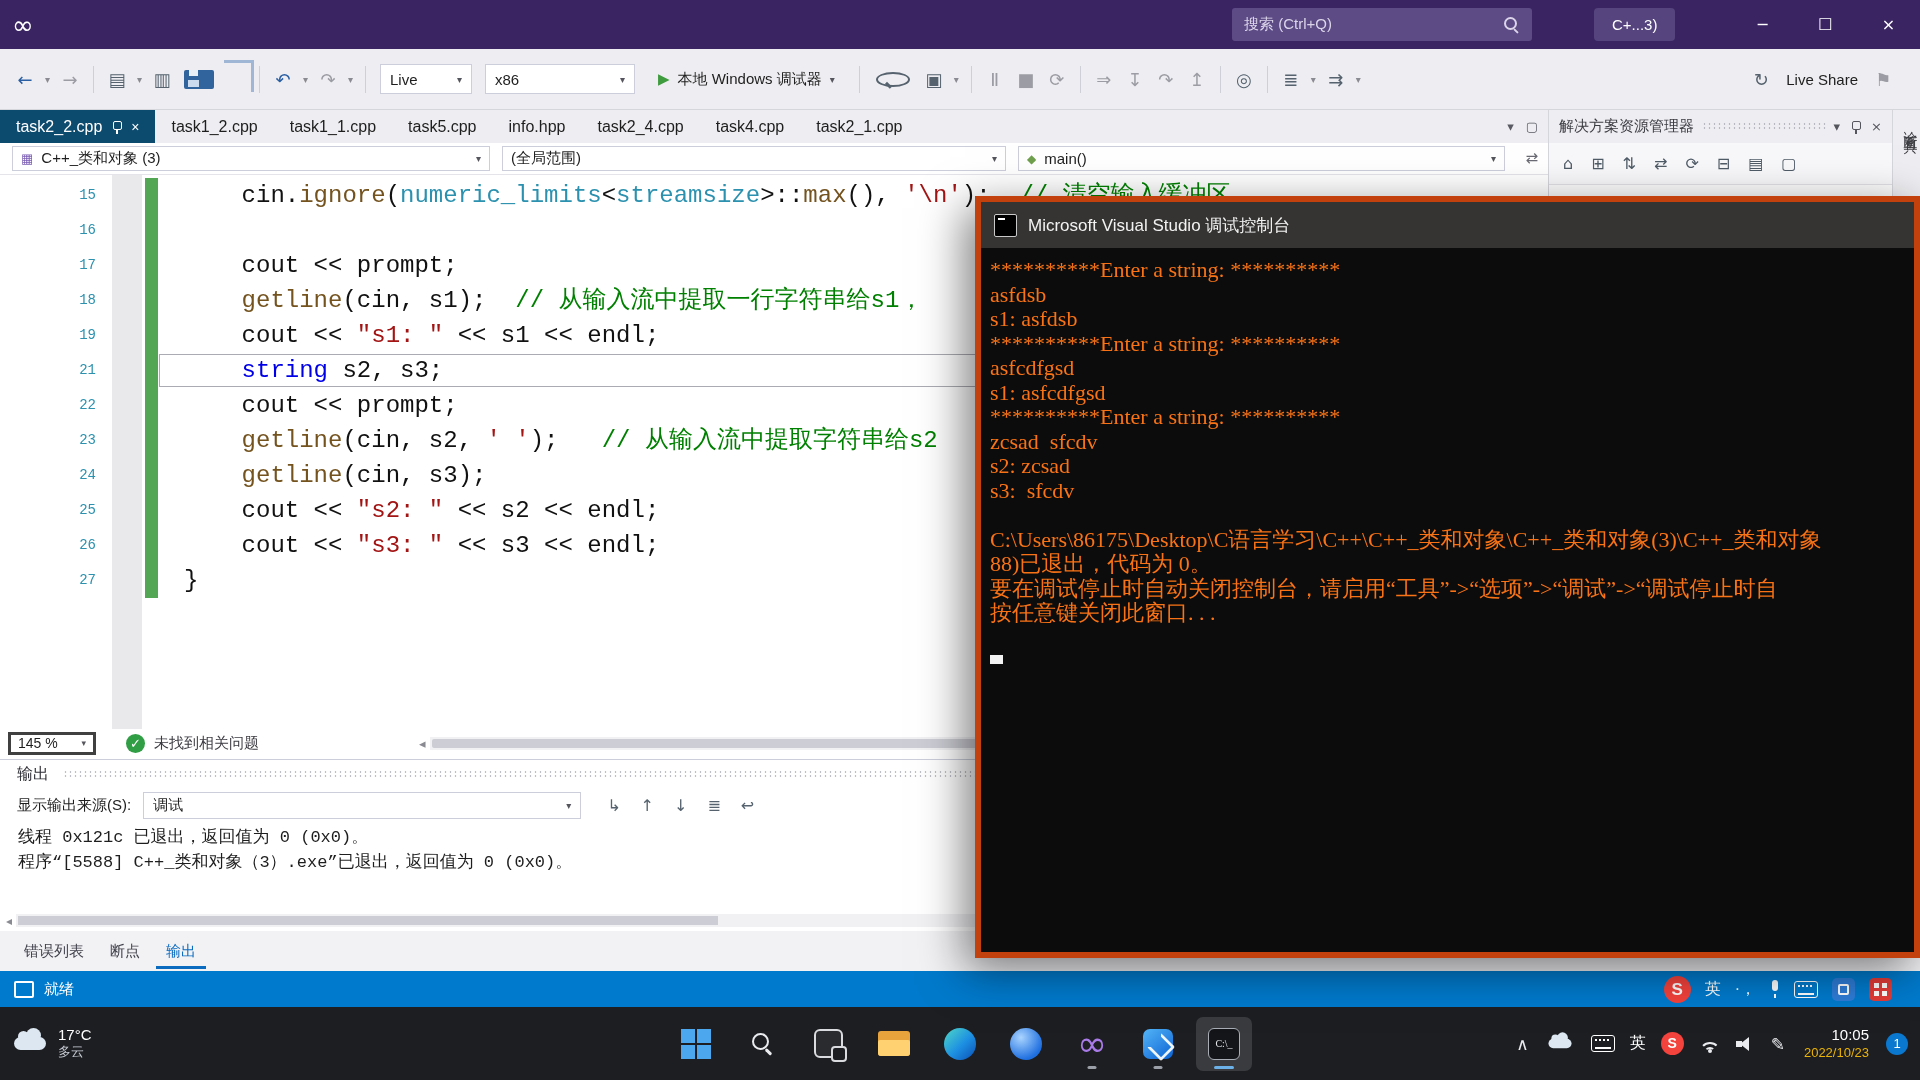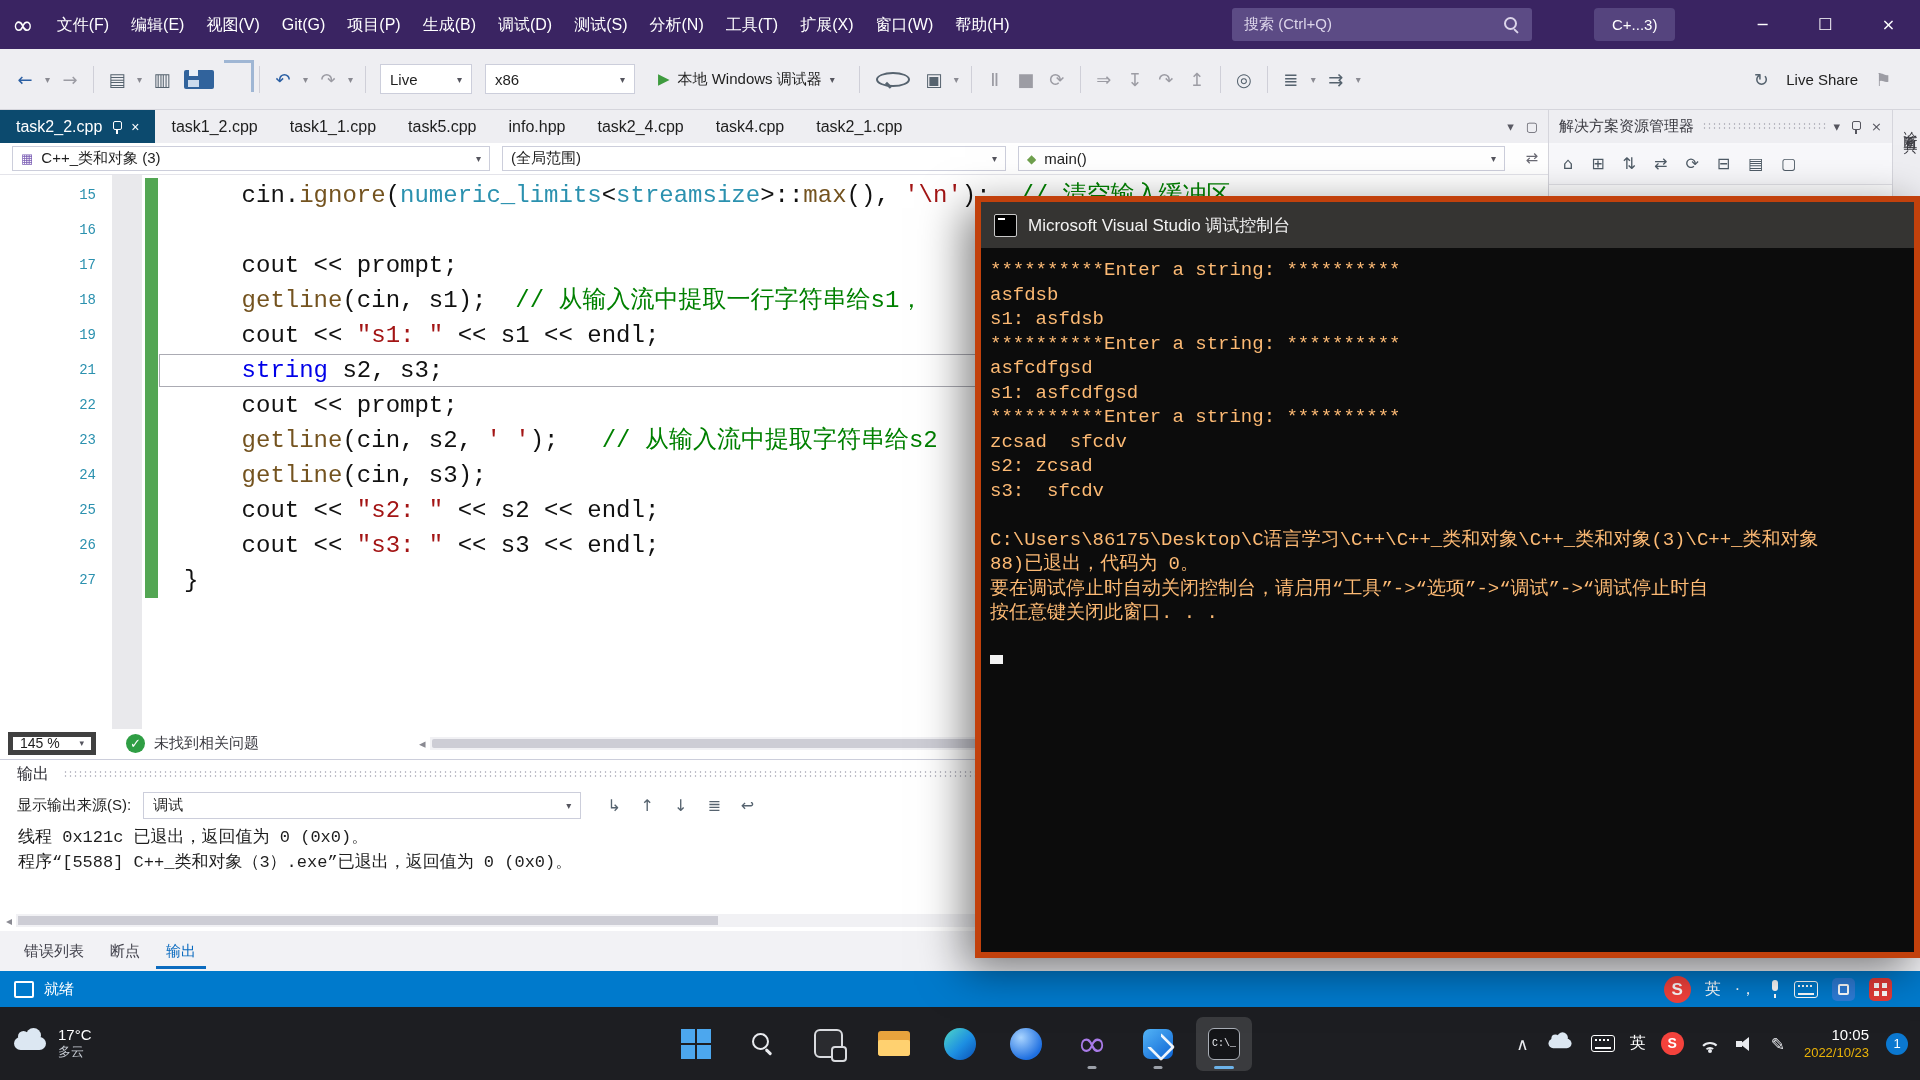--- a/index.html
+++ b/index.html
@@ -75,21 +75,21 @@
   .code-lines{position:relative;padding-top:3px}
   .code-row{display:flex;align-items:stretch;height:35px;font-family:"Liberation Mono","DejaVu Sans Mono",monospace;font-size:24px;line-height:35px;white-space:pre}
   .ln-num{width:112px;padding-right:16px;box-sizing:border-box;text-align:right;color:#2b91af;font-size:14px}
   .ln-margin{width:30px}
   .ln-bar{width:13px;margin-left:3px}
   .ln-bar.changed{background:#53a653}
   .ln-code{flex:1;padding-left:26px;color:#111}
   .code-row.current .ln-code{outline:1.5px solid #ababb3;outline-offset:-2px}
   .tok-k{color:#0000e8}.tok-t{color:#2b91af}.tok-f{color:#74531f}.tok-s{color:#a31515}.tok-c{color:#008000}.tok-n{color:#111}
   .editor-bottom{position:absolute;left:0;bottom:0;width:100%;height:28px;background:#fff;display:flex;align-items:center}
-  .zoom-select{margin-left:8px;width:88px;height:23px;border:5px solid #404040;display:flex;align-items:center;padding:0 7px;font-size:14px;gap:6px;box-sizing:border-box}
+  .zoom-select{margin-left:8px;width:88px;height:23px;border:3px solid #404040;display:flex;align-items:center;padding:0 7px;font-size:14px;gap:6px;box-sizing:border-box}
   .zoom-caret{margin-left:auto;font-size:9px;color:#55555e}
   .health{display:flex;align-items:center;gap:9px;margin-left:30px}
   .health-ic{width:19px;height:19px;border-radius:50%;background:#2f9e44;color:#fff;font-size:13px;line-height:19px;text-align:center}
   .health-txt{font-size:15px;color:#3b3b42;white-space:nowrap}
   .ed-hs-arrow{margin-left:160px;color:#8a8a92;font-size:13px;font-family:"DejaVu Sans",sans-serif}
   .ed-hs-track{flex:1;height:13px;background:#f1f1f4;margin:0 8px 0 4px;position:relative}
   .ed-hs-thumb{position:absolute;left:2px;top:2px;bottom:2px;width:640px;background:#cdcdd5;border-radius:2px}
   
   .output-panel{position:absolute;left:0;top:759px;width:1548px;height:172px;background:#fff;border-top:1px solid #cccedb;box-sizing:border-box}
   .op-header{height:29px;display:flex;align-items:center;gap:14px;padding:0 17px}
@@ -151,67 +151,52 @@
   .ic-taskview{width:25px;height:25px;border:2.5px solid #d9dbdf;border-radius:6px;background:rgba(255,255,255,.06)}
   .ic-taskview::after{content:"";position:absolute;right:-6px;bottom:-6px;width:12px;height:12px;background:#1d1e22;border:2.5px solid #d9dbdf;border-radius:4px}
   .ic-folder{width:32px;height:25px}
   .ic-folder::before{content:"";position:absolute;left:0;top:0;width:32px;height:25px;background:#e8a33d;border-radius:3px}
   .ic-folder::after{content:"";position:absolute;left:0;bottom:0;width:32px;height:16px;background:#ffd170;border-radius:2px 2px 3px 3px}
   .ic-edge{width:32px;height:32px;border-radius:50%;background:linear-gradient(135deg,#4fd8c7,#1d8fe2 55%,#0a4fb5)}
   .ic-browser{width:32px;height:32px;border-radius:50%;background:radial-gradient(circle at 34% 30%,#a9d4ff,#1e6fe0 72%)}
   .ic-vs{font-size:36px;color:#a97be8;font-family:"DejaVu Sans",sans-serif}
   .ic-blueapp{width:30px;height:30px;border-radius:7px;background:linear-gradient(140deg,#54b5f7,#0c63d4)}
   .ic-blueapp::after{content:"";position:absolute;left:8px;top:8px;width:14px;height:14px;border:3px solid rgba(255,255,255,.92);border-left-color:transparent;border-radius:2px;transform:rotate(45deg)}
-  .ic-term{width:30px;height:30px;border-radius:6px;background:#141518;border:1.6px solid #a9aeb6;color:#e9ebef;font-size:10px;font-family:Liberation Mono, monospace}
+  .ic-term{width:30px;height:30px;border-radius:6px;background:#141518;border:1.6px solid #a9aeb6;color:#e9ebef;font-size:10px;font-family:Liberation Serif, serif}
   .tray{position:absolute;right:12px;top:0;height:73px;display:flex;align-items:center;gap:15px}
   .tr-sogou{width:23px;height:23px;border-radius:50%;background:#f4423c;color:#fff;font-weight:bold;font-size:14px;line-height:23px;text-align:center}
   .tr-cloud{transform:scale(.72)}
   .tr-wifi{width:22px;height:18px;position:relative}
   .tr-wifi::before{content:"";position:absolute;left:50%;bottom:0;width:4px;height:4px;border-radius:50%;background:#e9ebef;transform:translateX(-50%)}
   .tr-wifi::after{content:"";position:absolute;left:0;bottom:-11px;width:22px;height:22px;border:2.4px solid #e9ebef;border-radius:50%;clip-path:polygon(50% 50%,-20% -20%,120% -20%);box-sizing:border-box}
   .tr-wifi i{position:absolute;left:5px;bottom:-6px;width:12px;height:12px;border:2.4px solid #e9ebef;border-radius:50%;clip-path:polygon(50% 50%,-20% -20%,120% -20%);box-sizing:border-box}
   .tr-vol{width:20px;height:16px;position:relative}
   .tr-vol::before{content:"";position:absolute;left:0;top:5px;width:6px;height:6px;background:#e9ebef}
   .tr-vol::after{content:"";position:absolute;left:4px;top:1px;width:0;height:0;border:7px solid transparent;border-right:9px solid #e9ebef;border-left:0}
   .tr-clock{text-align:right;line-height:1.3;margin-left:4px}
   .tr-clock .t{font-size:15px;color:#fff}
   .tr-clock .d{font-size:13px;color:#eab308}
   .tr-badge{width:22px;height:22px;border-radius:50%;background:#0b78d0;color:#fff;font-size:13px;display:flex;align-items:center;justify-content:center;margin-left:2px}
   
   .console{position:absolute;left:975px;top:196px;width:945px;height:762px;background:#0c0c0c;z-index:40;box-shadow:-10px 12px 42px rgba(0,0,0,.5);border:6px solid #c2410c;box-sizing:border-box}
   .con-title{height:46px;background:#353432;display:flex;align-items:center;gap:11px;padding:0 13px}
   .con-ic{width:21px;height:21px;background:#000;border:1.5px solid #c9c9c9;border-radius:2px;position:relative}
   .con-ic::after{content:"";position:absolute;left:3px;top:3px;width:7px;height:2px;background:#fff}
   .con-title-text{font-size:17px;color:#f2f2f2;white-space:nowrap}
-  .con-body{height:714px;box-sizing:border-box;padding:10px 0 0 9px;font-family:Liberation Mono, monospace;font-size:19px;line-height:24.5px;color:#fdba74;white-space:pre;overflow:hidden}
+  .con-body{height:714px;box-sizing:border-box;padding:10px 0 0 9px;font-family:Liberation Serif, serif;font-size:22px;line-height:24.5px;color:#f97316;white-space:pre;overflow:hidden}
   .con-line{min-height:24.5px}
   .con-cursor{width:13px;height:9px;background:#f3f3f3;margin-top:5px}
 </style>
 </head>
 <body>
 
 <div class="screen" data-name="desktop-screen">
 
   <header class="titlebar" data-name="title-bar">
     <span class="vs-logo" data-name="vs-logo-icon">∞</span>
-    <nav class="menubar" data-name="menu-bar">
-        <div class="menu-item" data-name="menu-item-file">文件(F)</div>
-        <div class="menu-item" data-name="menu-item-edit">编辑(E)</div>
-        <div class="menu-item" data-name="menu-item-view">视图(V)</div>
-        <div class="menu-item" data-name="menu-item-git">Git(G)</div>
-        <div class="menu-item" data-name="menu-item-project">项目(P)</div>
-        <div class="menu-item" data-name="menu-item-build">生成(B)</div>
-        <div class="menu-item" data-name="menu-item-debug">调试(D)</div>
-        <div class="menu-item" data-name="menu-item-test">测试(S)</div>
-        <div class="menu-item" data-name="menu-item-analyze">分析(N)</div>
-        <div class="menu-item" data-name="menu-item-tools">工具(T)</div>
-        <div class="menu-item" data-name="menu-item-extensions">扩展(X)</div>
-        <div class="menu-item" data-name="menu-item-window">窗口(W)</div>
-        <div class="menu-item" data-name="menu-item-help">帮助(H)</div>
-      </nav>
     <div class="title-search" data-name="quick-search-box">
       <span class="ts-text" data-name="search-placeholder">搜索 (Ctrl+Q)</span>
       <span class="ts-mag" data-name="search-icon"></span>
     </div>
     <div class="title-pill" data-name="window-title-button">C+...3)</div>
     <div class="win-btns" data-name="window-controls">
       <span data-name="minimize-button">─</span>
       <span data-name="maximize-button">☐</span>
       <span data-name="close-button">×</span>
     </div>

